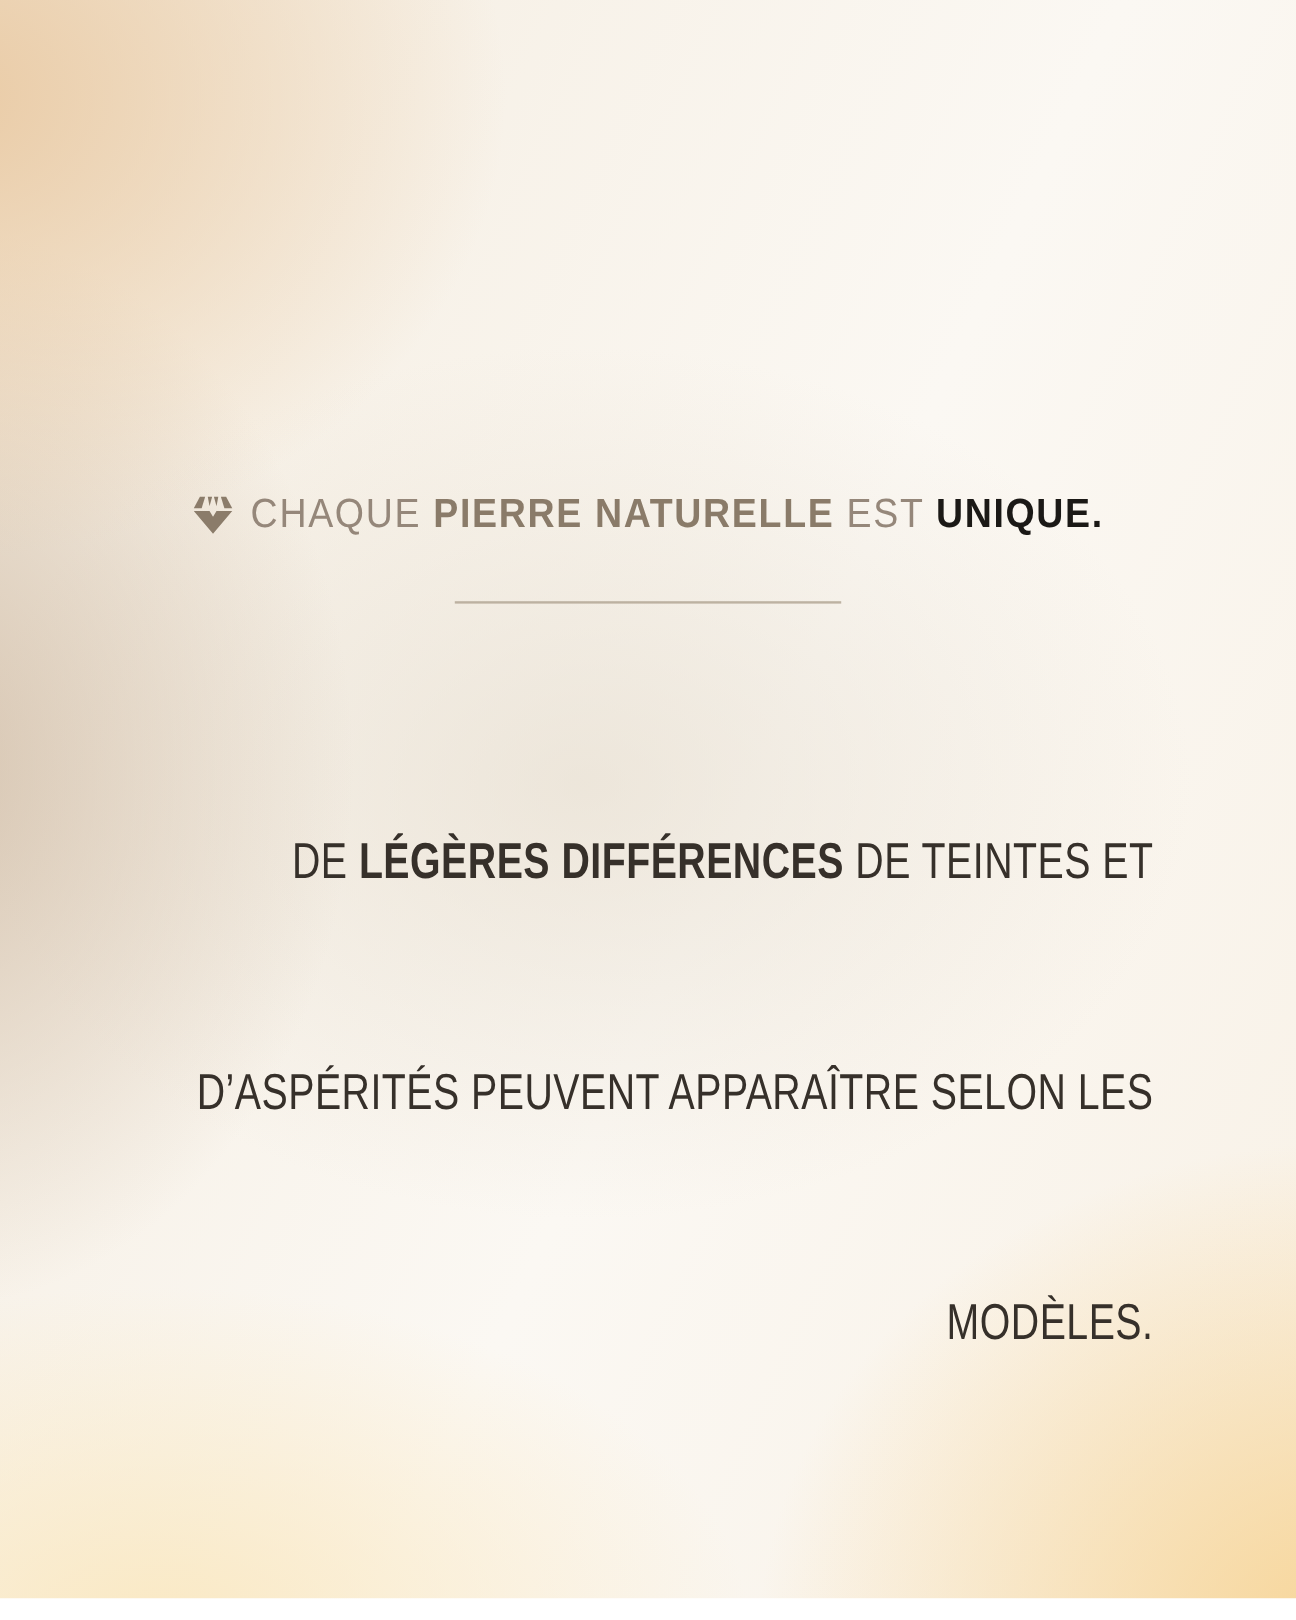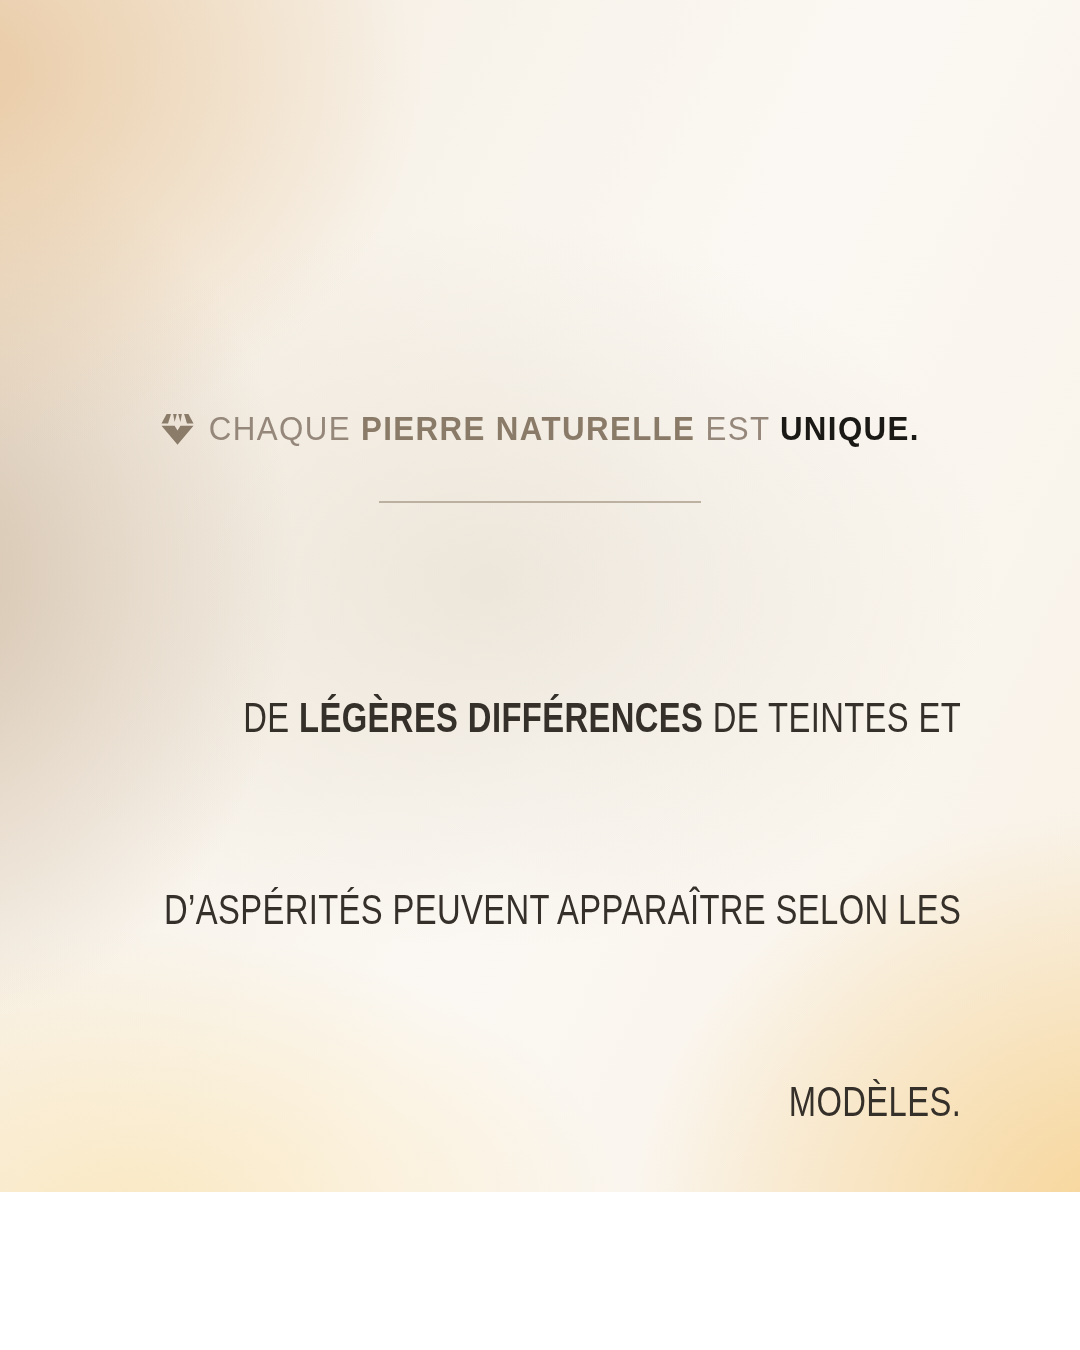--- a/index.html
+++ b/index.html
@@ -1,21 +1,21 @@
 <!DOCTYPE html>
 <html lang="fr"><head>
 <meta charset="utf-8">
 <style>
   html, body { margin: 0; padding: 0; }
   body { font-family: "Liberation Sans", sans-serif; }
 
   .canvas {
     position: relative;
     width: 1080px;
-    height: 1192px;
+    height: 1332px;
     overflow: hidden;
     background:
       radial-gradient(750px 620px at -4% 6%,  rgba(233,201,162,0.95) 0%, rgba(233,201,162,0) 62%),
       radial-gradient(620px 780px at -6% 48%, rgba(208,188,166,0.85) 0%, rgba(208,188,166,0) 58%),
       radial-gradient(820px 700px at 104% 103%, rgba(247,211,146,0.95) 0%, rgba(247,211,146,0) 60%),
       radial-gradient(900px 520px at 12% 102%,  rgba(250,231,190,0.90) 0%, rgba(250,231,190,0) 55%),
       radial-gradient(780px 560px at 45% 49%,  rgba(228,219,204,0.60) 0%, rgba(228,219,204,0) 65%),
       linear-gradient(115deg, #f4ecdf 0%, #fbf8f3 55%, #f8f1e6 100%);
   }
 

